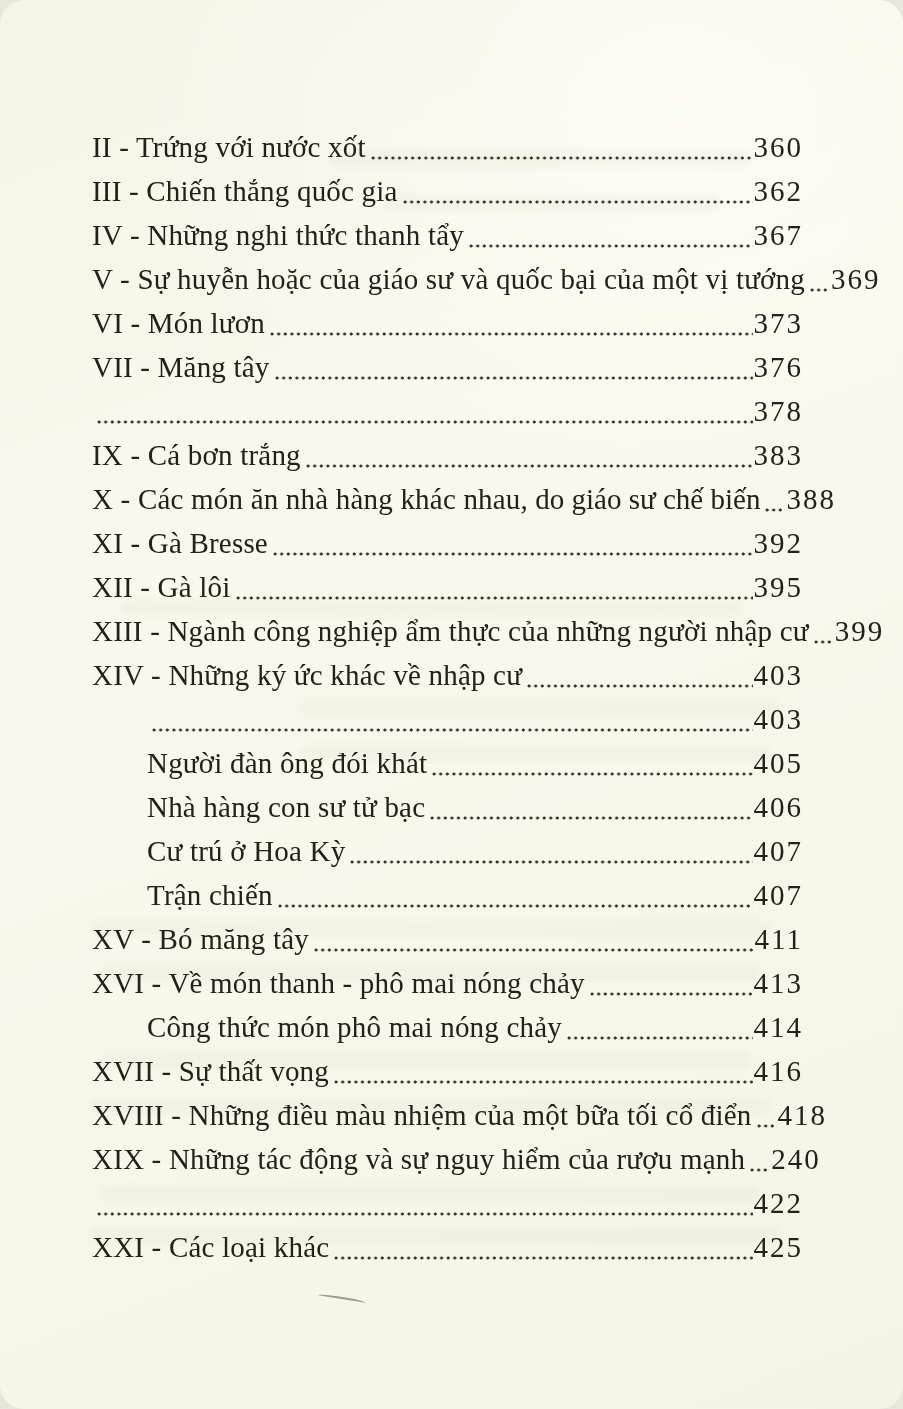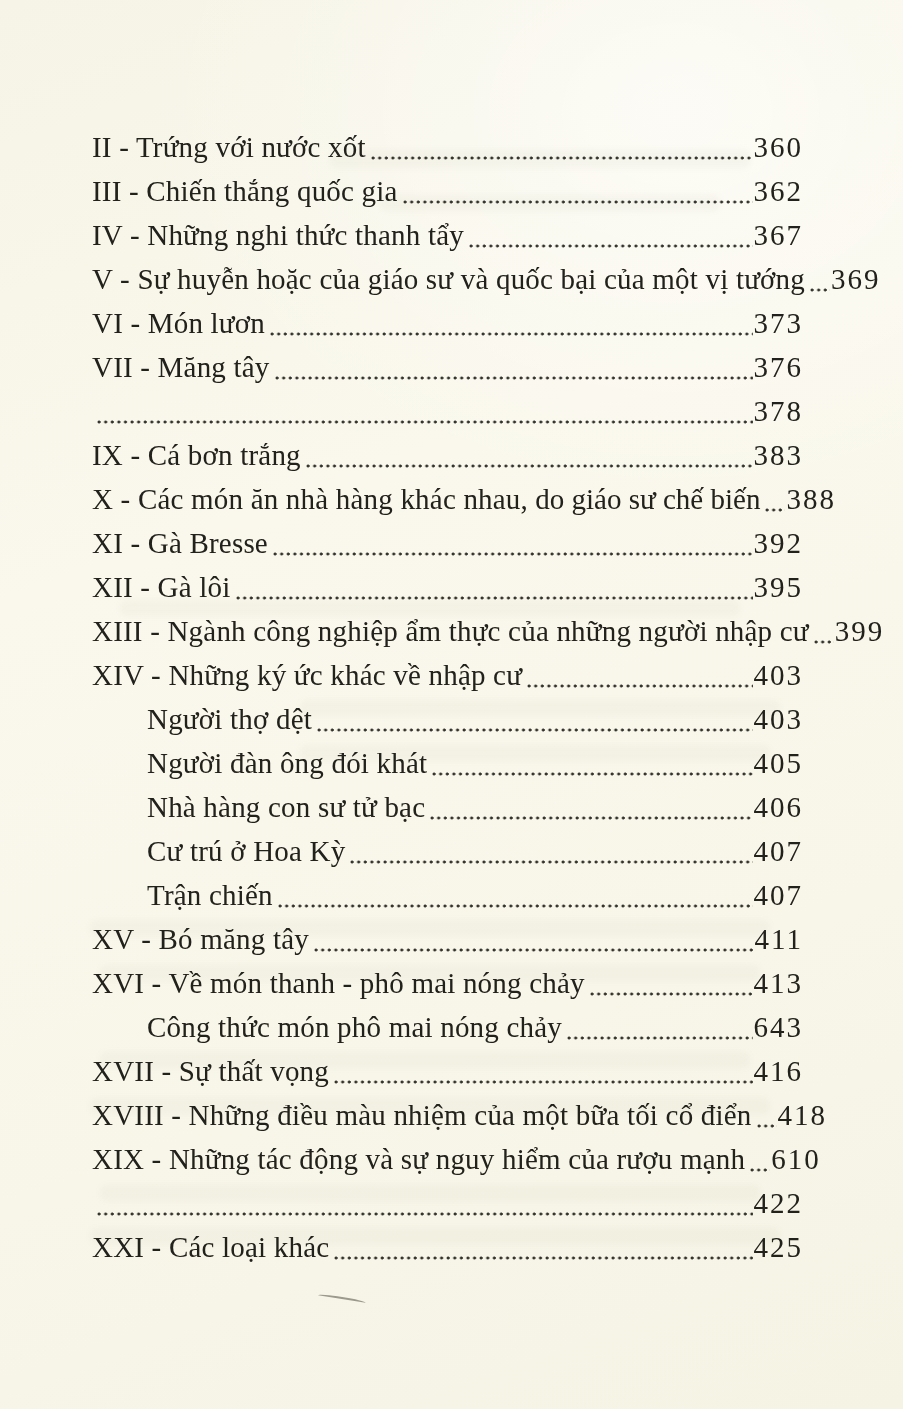--- a/index.html
+++ b/index.html
@@ -11,20 +11,21 @@
     position: relative;
     width: 903px;
     height: 1409px;
     margin: 0 auto;
     background:
       radial-gradient(ellipse 900px 700px at 75% 8%, rgba(255,255,255,0.55), rgba(255,255,255,0) 60%),
       linear-gradient(160deg, #f6f4e6 0%, #faf8ec 35%, #f8f6e9 70%, #f5f3e4 100%);
     overflow: hidden;
     font-family: "Liberation Serif", "DejaVu Serif", serif;
     color: var(--ink, #22211b);
+    border-radius: 24px;
   }
   
   .bleed {
     position: absolute;
     background: #8f8f6e;
     opacity: 0.05;
     filter: blur(3px);
     border-radius: 6px;
     pointer-events: none;
   }
@@ -170,21 +171,20 @@
     <span class="toc-leader"></span>
     <span class="toc-page">399</span>
   </div>
       <div class="toc-row">
     <span class="toc-label">XIV - Những ký ức khác về nhập cư</span>
 
     <span class="toc-leader"></span>
     <span class="toc-page">403</span>
   </div>
       <div class="toc-row indent">
-    <span class="toc-label">Người thợ dệt</span>
 
     <span class="toc-leader"></span>
     <span class="toc-page">403</span>
   </div>
       <div class="toc-row indent">
     <span class="toc-label">Người đàn ông đói khát</span>
 
     <span class="toc-leader"></span>
     <span class="toc-page">405</span>
   </div>
@@ -215,39 +215,39 @@
       <div class="toc-row">
     <span class="toc-label">XVI - Về món thanh - phô mai nóng chảy</span>
 
     <span class="toc-leader"></span>
     <span class="toc-page">413</span>
   </div>
       <div class="toc-row indent">
     <span class="toc-label">Công thức món phô mai nóng chảy</span>
 
     <span class="toc-leader"></span>
-    <span class="toc-page">643</span>
+    <span class="toc-page">414</span>
   </div>
       <div class="toc-row">
     <span class="toc-label">XVII - Sự thất vọng</span>
 
     <span class="toc-leader"></span>
     <span class="toc-page">416</span>
   </div>
       <div class="toc-row">
     <span class="toc-label">XVIII - Những điều màu nhiệm của một bữa tối cổ điển</span>
 
     <span class="toc-leader"></span>
     <span class="toc-page">418</span>
   </div>
       <div class="toc-row">
     <span class="toc-label">XIX - Những tác động và sự nguy hiểm của rượu mạnh</span>
 
     <span class="toc-leader"></span>
-    <span class="toc-page">610</span>
+    <span class="toc-page">240</span>
   </div>
       <div class="toc-row">
 
     <span class="toc-leader"></span>
     <span class="toc-page">422</span>
   </div>
       <div class="toc-row">
     <span class="toc-label">XXI - Các loại khác</span>
 
     <span class="toc-leader"></span>

